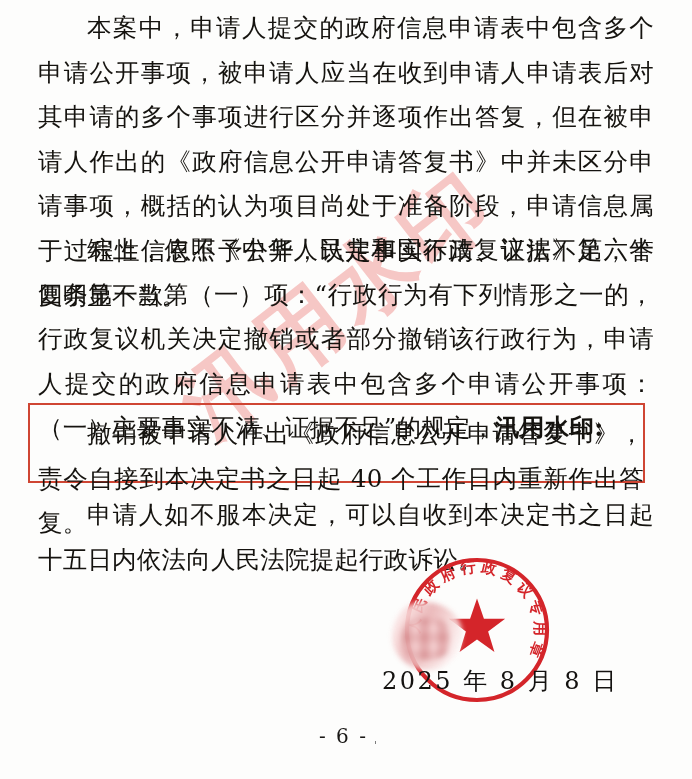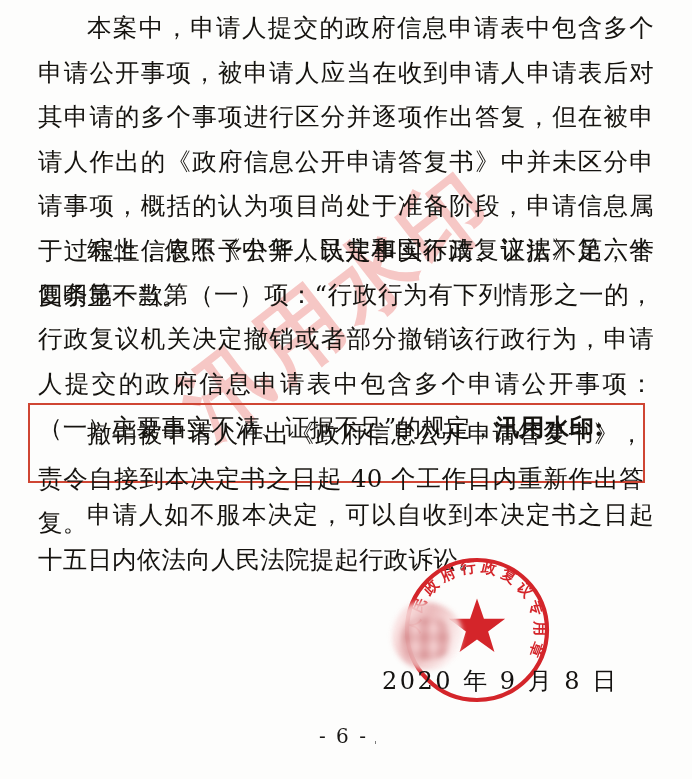--- a/index.html
+++ b/index.html
@@ -198,19 +198,19 @@
         </text>
       </g>
       <g transform="translate(76,74) scale(1.02)">
         <polygon fill="#d4252a" points="0,-29 6.8,-9 27.6,-9 10.9,3.5 17.1,23.5 0,11.2 -17.1,23.5 -10.9,3.5 -27.6,-9 -6.8,-9"></polygon>
       </g>
     </svg>
   </div>
 
   <div id="redaction"></div>
 
-  <div id="date-line">2020 年 9 月 8 日</div>
+  <div id="date-line">2025 年 8 月 8 日</div>
 
   <div id="page-number">
     <span>- 6 -</span><span class="tail">'</span>
   </div>
 
 </div>
 
 </body></html>

